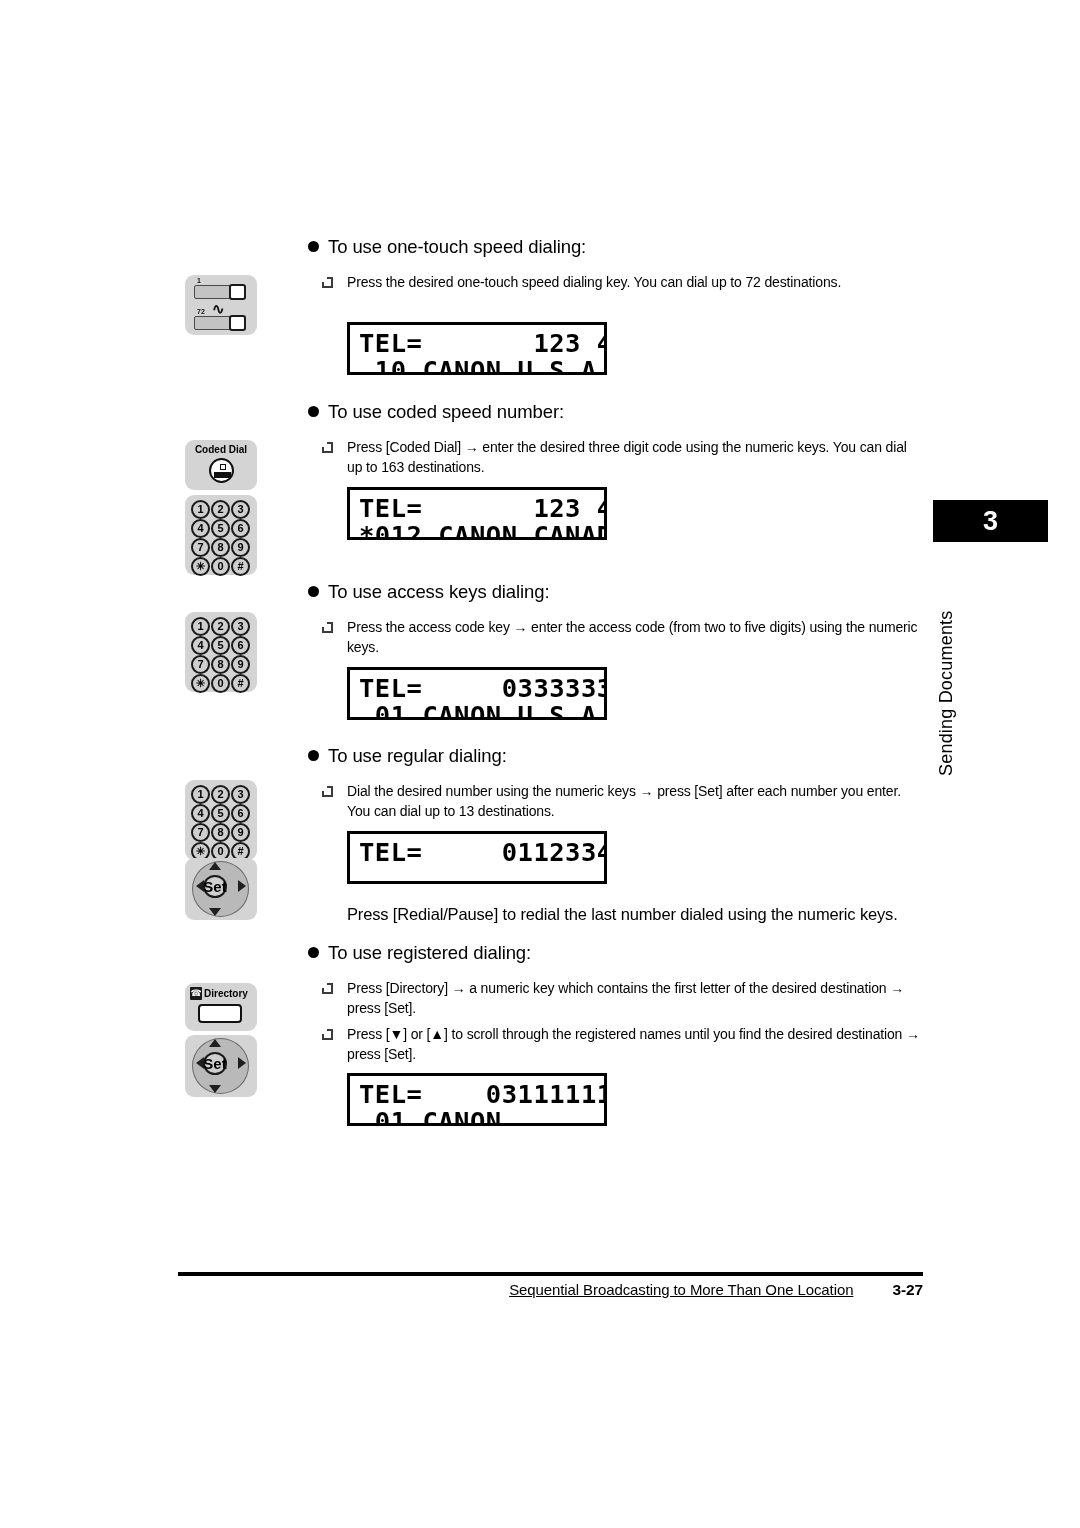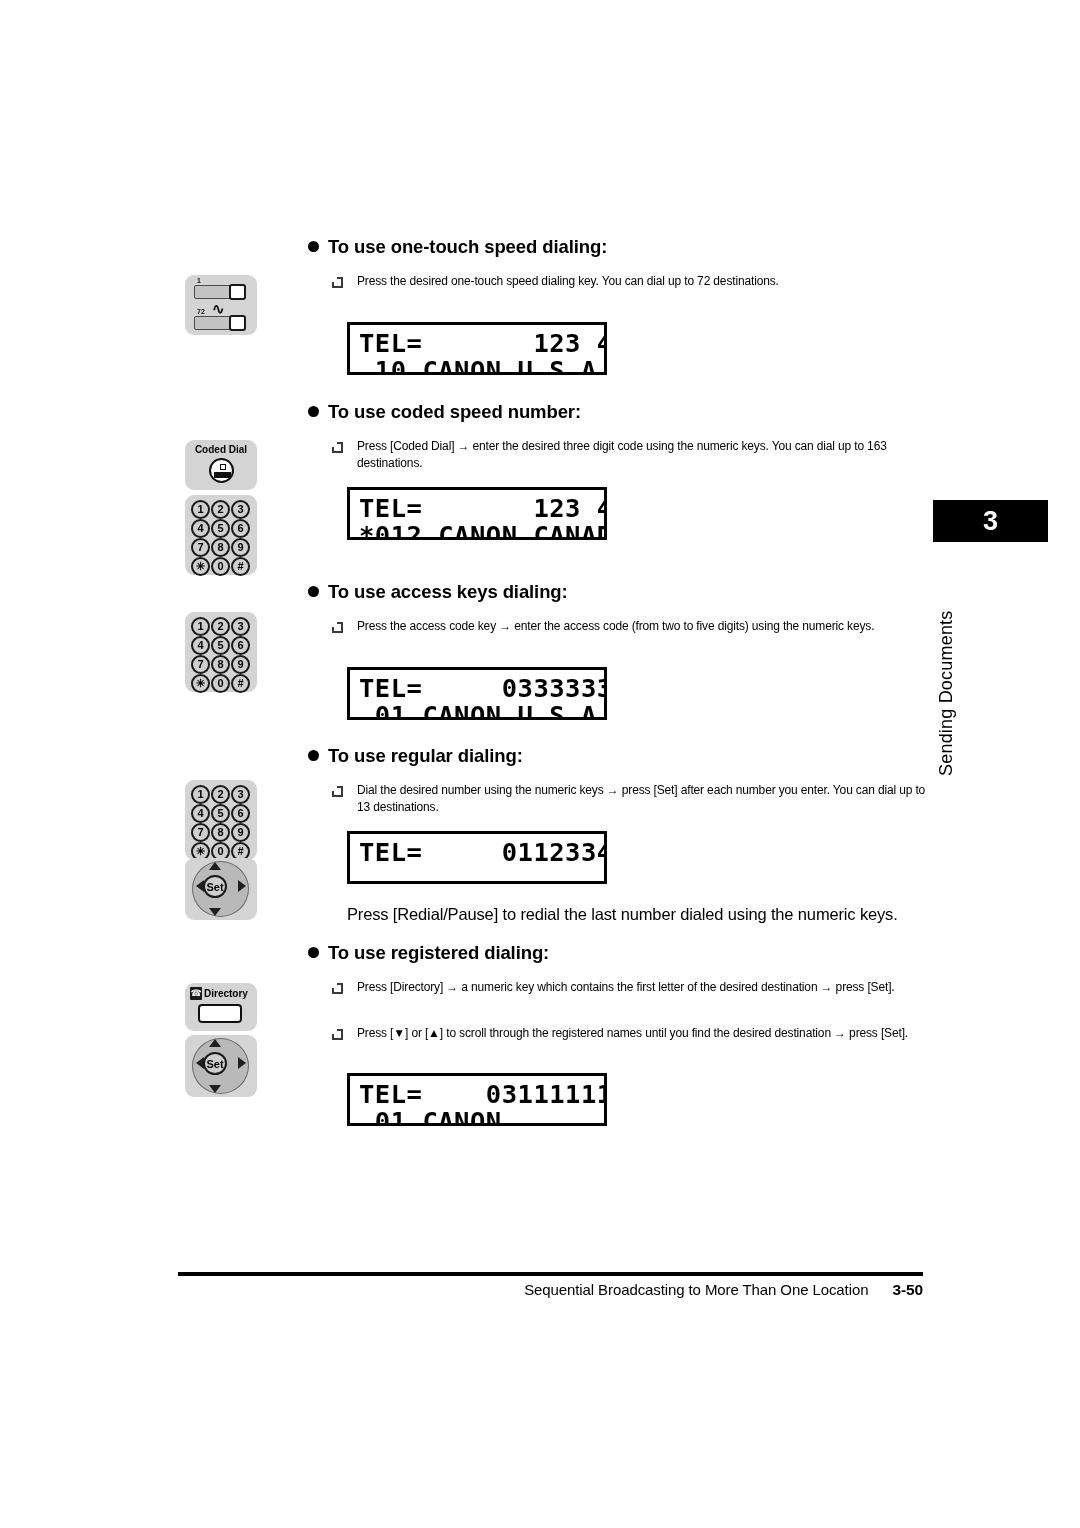--- a/index.html
+++ b/index.html
@@ -71,40 +71,40 @@
     position: absolute;
     left: 0;
     width: 940px;
   }
 
   
   .heading {
     position: absolute;
     left: 308px;
     font-size: 18.5px;
-    font-weight: bold;
+    font-weight: normal;
     white-space: nowrap;
     letter-spacing: -0.1px;
   }
   .heading .dot {
     display: inline-block;
     width: 11px;
     height: 11px;
     border-radius: 50%;
     background: #000;
     margin-right: 9px;
     vertical-align: 1px;
   }
 
   
   .step {
     position: absolute;
-    left: 332px;
+    left: 322px;
     width: 600px;
-    font-size: 12px;
+    font-size: 14px;
     line-height: 1.42;
     letter-spacing: -0.15px;
   }
   .step .cb {
     position: absolute;
     left: 0px;
     top: 4px;
     width: 11px;
     height: 11px;
     border: 2px solid #3a3a3a;
@@ -300,21 +300,21 @@
   .dpad-center {
     position: absolute;
     left: 18px;
     top: 17px;
     width: 24px;
     height: 23px;
     border-radius: 50%;
     background: #cfcfcf;
     border: 2px solid #1a1a1a;
     box-sizing: border-box;
-    font-size: 11px;
+    font-size: 15px;
     font-weight: bold;
     display: flex;
     align-items: center;
     justify-content: center;
     color: #000;
   }
   .dtri {
     position: absolute;
     width: 0;
     height: 0;
@@ -398,21 +398,21 @@
   .footer-text {
     position: absolute;
     top: 1281px;
     left: 178px;
     width: 745px;
     text-align: right;
     font-size: 15px;
     letter-spacing: -0.1px;
     white-space: nowrap;
   }
-  .footer-title { margin-right: 24px; }
+  .footer-title { margin-right: 39px; text-decoration: underline; }
   .footer-page { font-weight: bold; font-size: 15.5px; }
 
   .colophon {
     position: absolute;
     left: 225px;
     top: 1412px;
     font-size: 17.5px;
     letter-spacing: -0.2px;
     white-space: nowrap;
   }
@@ -611,17 +611,17 @@
       <div class="lcd" style="top:1073px; width:260px; height:53px;">
         <div class="line">TEL=    0311111111</div>
         <div class="line"> 01 CANON</div>
       </div>
     </div>
 
   </div>
 
   <div class="footer-rule"></div>
   <div class="footer-text">
-    <span class="footer-title">Sequential Broadcasting to More Than One Location</span><span class="footer-page">3-50</span>
+    <span class="footer-title">Sequential Broadcasting to More Than One Location</span><span class="footer-page">3-27</span>
   </div>
 
 
 </div>
 
 </body></html>

